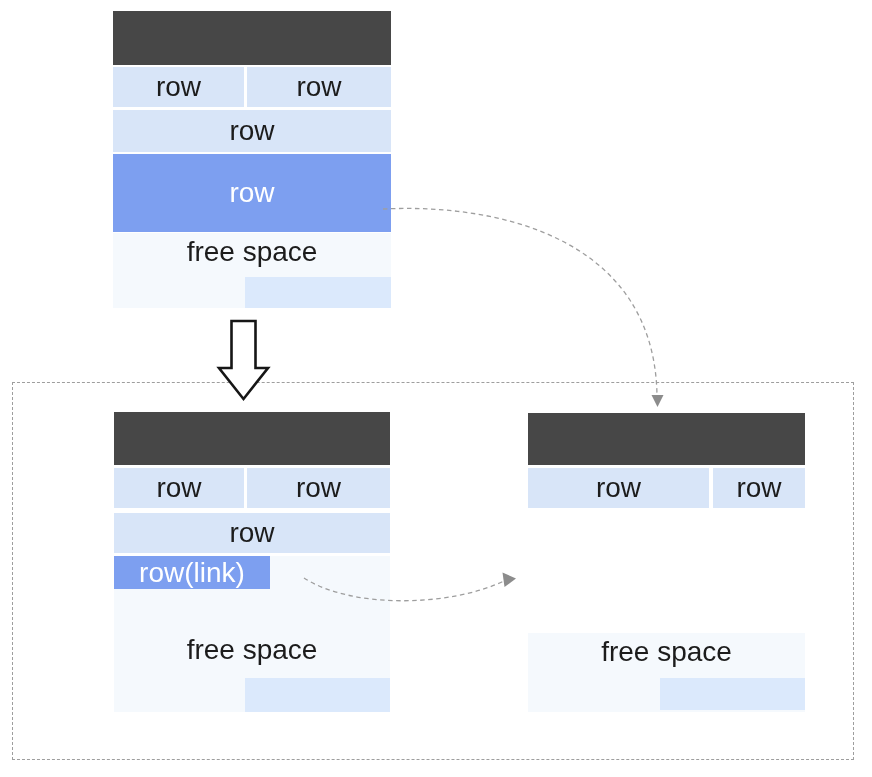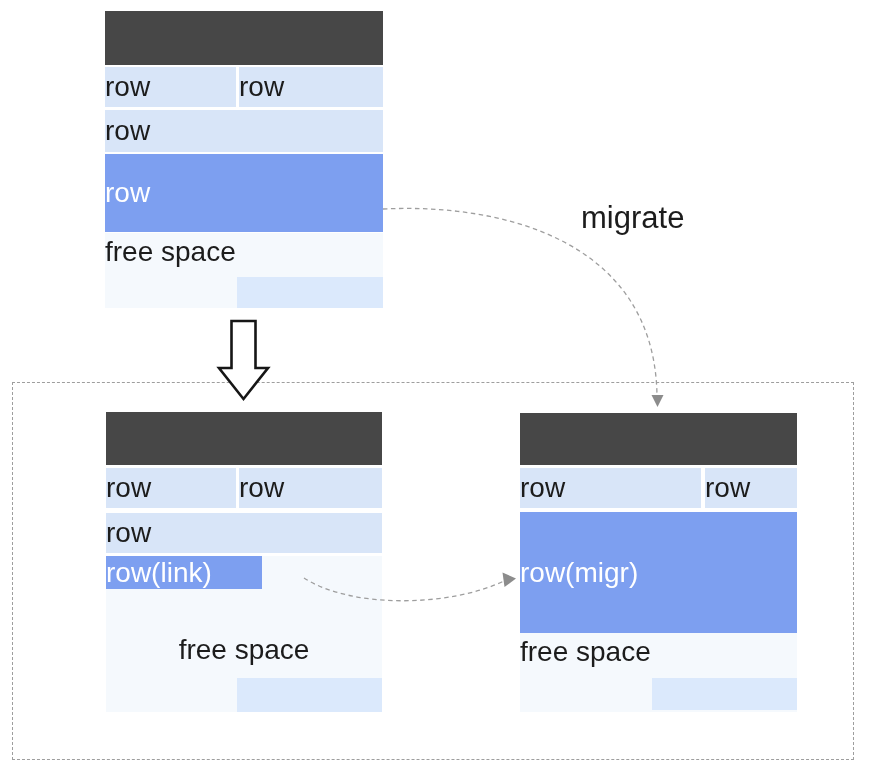--- a/index.html
+++ b/index.html
@@ -19,23 +19,24 @@
   .dashed-box{
     left:12px;top:382px;width:842px;height:378px;
     border:1px dashed var(--c-dash,#9e9e9e);
     background:transparent;
   }
 
   
   .page{position:absolute;}
   .seg{
     position:absolute;box-sizing:border-box;
-    display:flex;align-items:center;justify-content:flex-start;
+    display:flex;align-items:center;justify-content:center;
     font-size:28px;color:var(--c-text,#1c1c1c);
     white-space:nowrap;
+    margin-left:8px;
   }
   .seg-header{background:var(--c-header,#474747);}
   .seg-light{background:var(--c-row-light,#d8e5f8);}
   .seg-accent{background:var(--c-row-accent,#7d9ff0);color:var(--c-text-inv,#ffffff);}
   .seg-free{background:var(--c-free,#f5f9fd);align-items:flex-start;}
   .seg-block{background:var(--c-block,#dbe9fc);}
 
   
   .page-top{left:105px;top:11px;width:278px;height:297px;}
   .pt-header{left:0;top:0;width:278px;height:54px;}
@@ -131,30 +132,26 @@
   </div>
 
   <div class="page page-br">
     <div class="seg seg-header br-header"></div>
     <div class="seg seg-light br-cell-a">
       <span>row</span>
     </div>
     <div class="seg seg-light br-cell-b">
       <span>row</span>
     </div>
-    <div class="seg seg-accent br-migr">
-      <span>row(migr)</span>
-    </div>
     <div class="seg seg-free br-free">
       <span>free space</span>
     </div>
     <div class="seg seg-block br-block"></div>
   </div>
 
-  <div class="abs migrate-label">migrate</div>
 
   <svg class="abs overlay" viewBox="0 0 872 777" xmlns="http://www.w3.org/2000/svg">
 
     <polygon class="big-arrow" points="231.5,321 255.5,321 255.5,368 268,368 243.5,399 219,368 231.5,368"></polygon>
 
     <path class="dashed-curve" d="M 383 209 C 505 203, 655 242, 657 396"></path>
     <path class="curve-arrowhead" d="M 651.5 395 L 663.5 395 L 657.5 407 Z"></path>
 
     <path class="dashed-curve" d="M 304 578 C 352 609, 452 607, 506 580"></path>
     <path class="curve-arrowhead" d="M 502.5 572.5 L 516 578.5 L 504.5 587 Z"></path>

